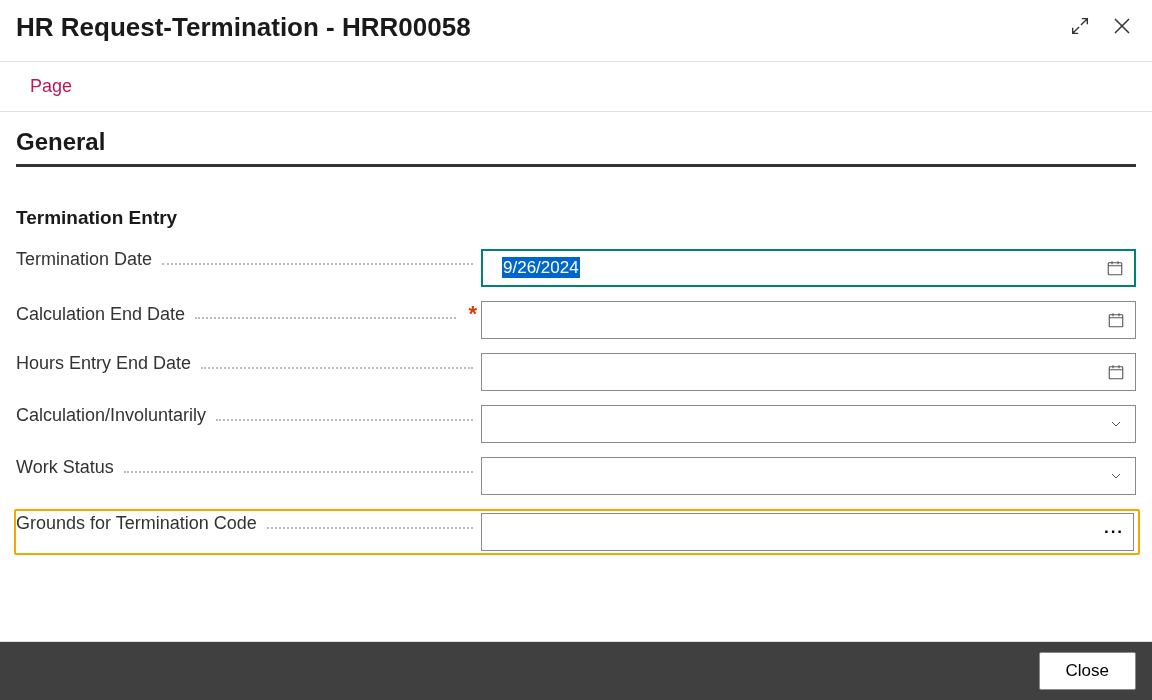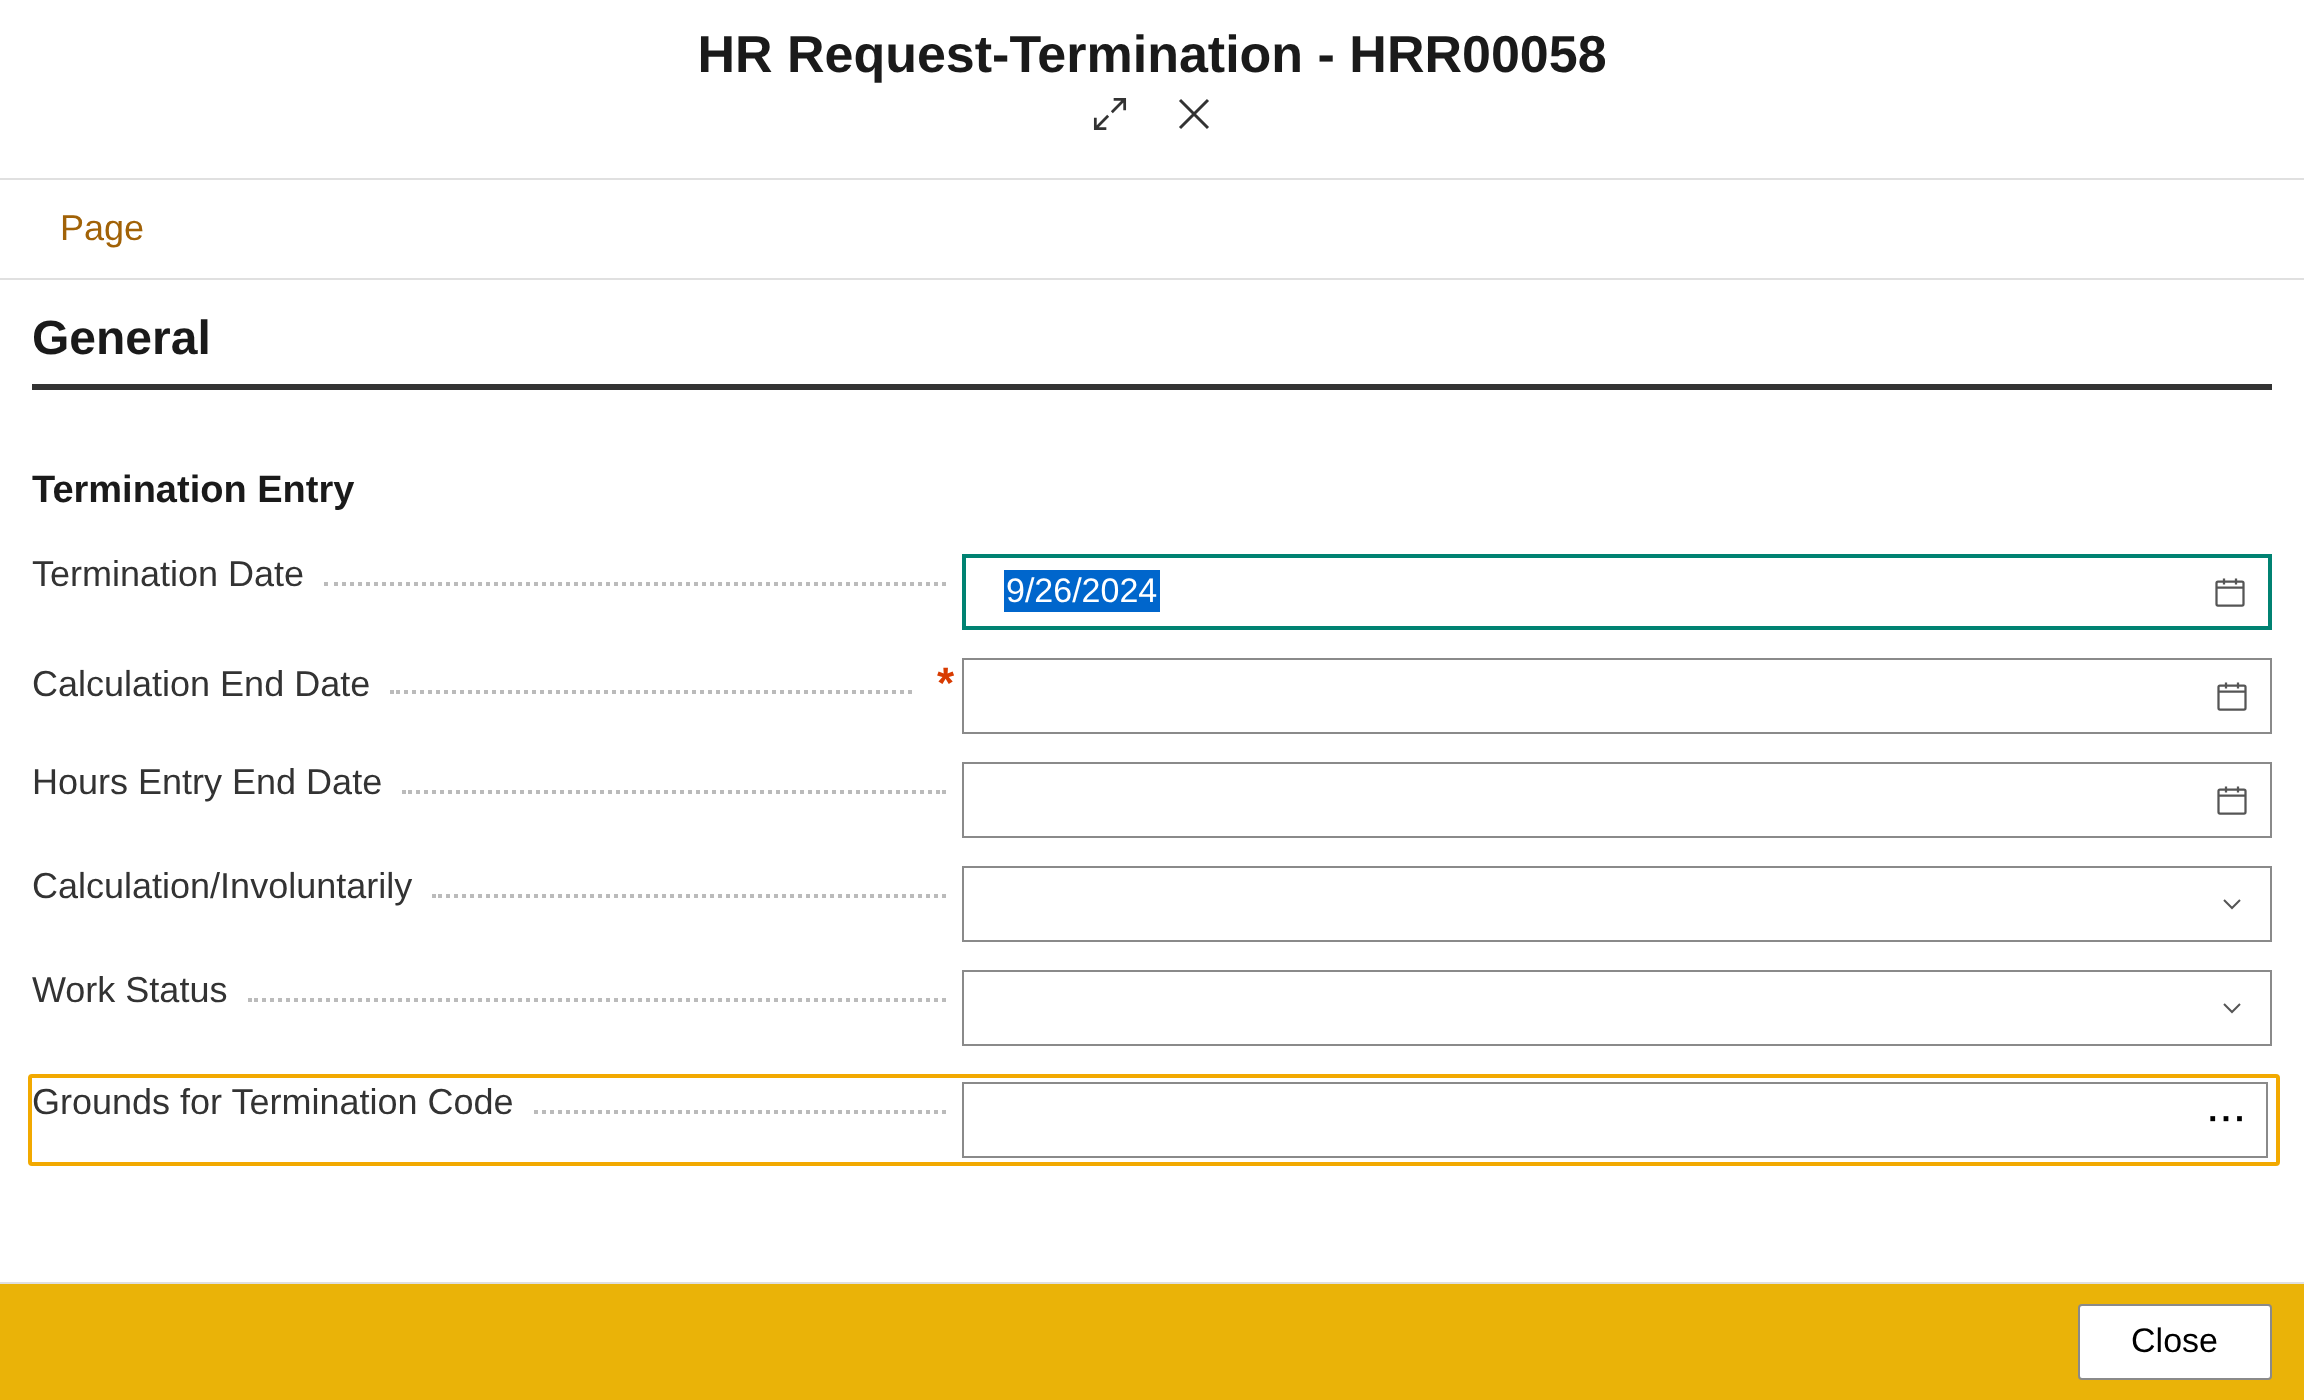--- a/index.html
+++ b/index.html
@@ -11,23 +11,22 @@
       font-family: 'Segoe UI', Tahoma, sans-serif;
       background: #ffffff;
       width: 1152px;
       height: 700px;
       position: relative;
       overflow: hidden;
     }
     .header {
       display: flex;
       justify-content: space-between;
-      align-items: center;
+      align-items: flex-start;
       padding: 12px 16px;
-      flex-direction: column;
     }
     .title {
       font-size: 26px;
       font-weight: 600;
       color: #1a1a1a;
     }
     .header-icons {
       display: flex;
       gap: 14px;
     }
@@ -47,21 +46,21 @@
     .tabs {
       border-top: 1px solid #e0e0e0;
       border-bottom: 1px solid #e0e0e0;
       padding: 0 16px;
       margin-top: 6px;
     }
     .tab {
       display: inline-block;
       padding: 14px 14px;
       font-size: 18px;
-      color: #a16207;
+      color: #be185d;
       cursor: pointer;
     }
     .content {
       padding: 16px;
     }
     .section-title {
       font-size: 24px;
       font-weight: 600;
       color: #1a1a1a;
       padding-bottom: 8px;
@@ -154,21 +153,21 @@
     }
     .footer {
       position: absolute;
       bottom: 0;
       left: 0;
       right: 0;
       border-top: 1px solid #e0e0e0;
       padding: 10px 16px;
       display: flex;
       justify-content: flex-end;
-      background: #eab308;
+      background: #404040;
     }
     .close-btn {
       border: 1px solid #8a8a8a;
       background: #fff;
       padding: 8px 26px;
       font-size: 17px;
       cursor: pointer;
       border-radius: 2px;
     }
     .ellipsis {

